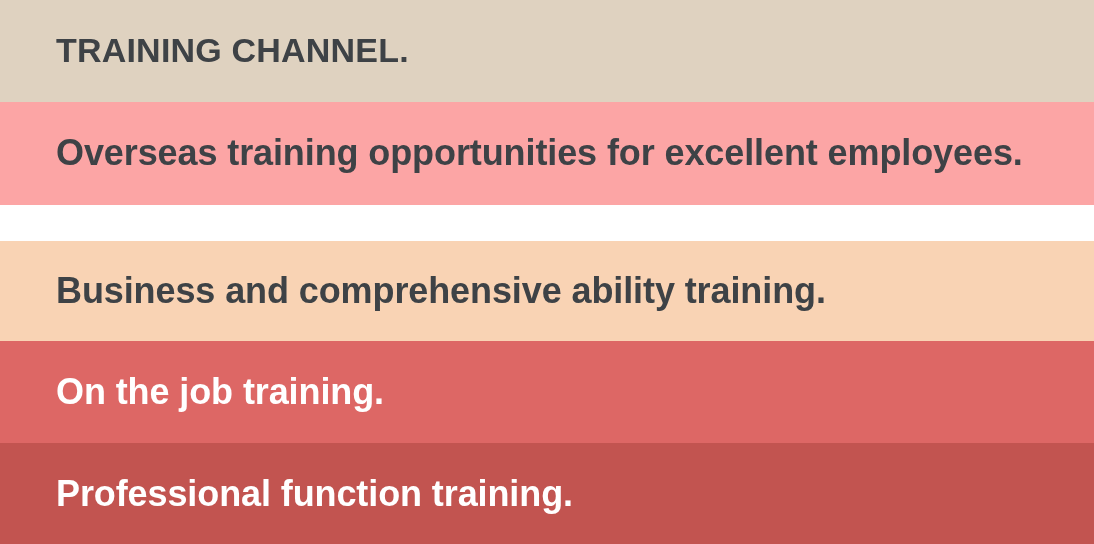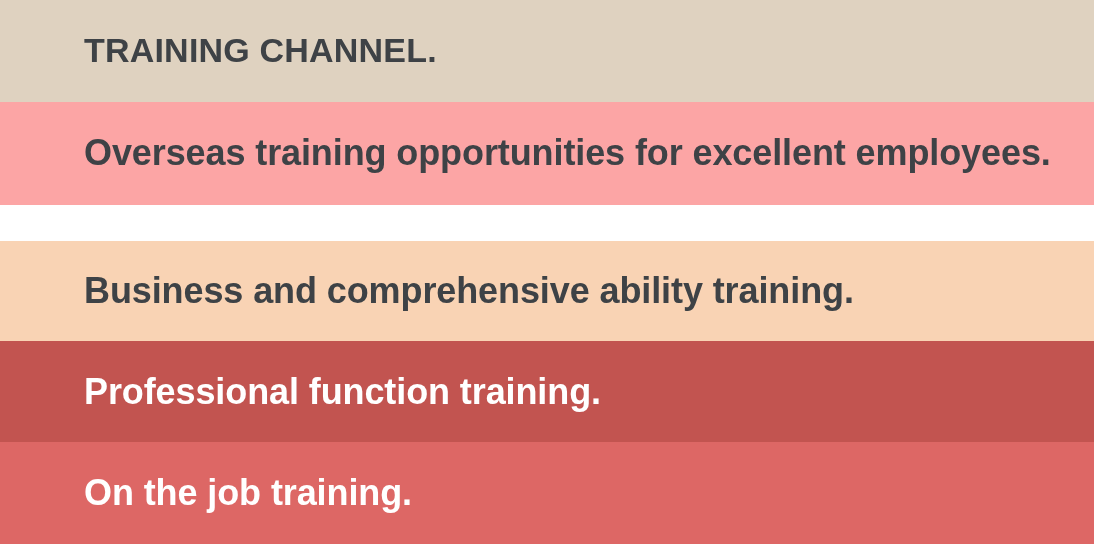--- a/index.html
+++ b/index.html
@@ -20,21 +20,21 @@
     display: flex;
     flex-direction: column;
   }
 
   .band {
     position: relative;
     width: 100%;
     box-sizing: border-box;
     display: flex;
     align-items: center;
-    padding-left: 84px;
+    padding-left: 56px;
     padding-right: 24px;
   }
 
   
   .band-title   { height: 109px; }
   .band-level-1 { height: 110px; }
   .band-level-2 { height: 108px; margin-top: 36px; }
   .band-level-3 { height: 109px; }
   .band-level-4 { height: 108px; }
 
@@ -65,21 +65,21 @@
   </div>
 
   <div class="band band-row band-level-1" style="background-color: #fca5a5; color: rgb(62, 66, 70);">
     <span class="band-label">Overseas training opportunities for excellent employees.</span>
   </div>
 
   <div class="band band-row band-level-2" style="background-color: rgb(249, 211, 180); color: rgb(62, 66, 70);">
     <span class="band-label">Business and comprehensive ability training.</span>
   </div>
 
+  <div class="band band-row band-level-3" style="background-color: rgb(221, 103, 101); color: rgb(255, 255, 255);">
+    <span class="band-label">On the job training.</span>
+  </div>
+
   <div class="band band-row band-level-4" style="background-color: rgb(194, 84, 80); color: rgb(255, 255, 255);">
     <span class="band-label">Professional function training.</span>
-  </div>
-
-  <div class="band band-row band-level-3" style="background-color: rgb(221, 103, 101); color: rgb(255, 255, 255);">
-    <span class="band-label">On the job training.</span>
   </div>
 
 </div>
 
 </body></html>

